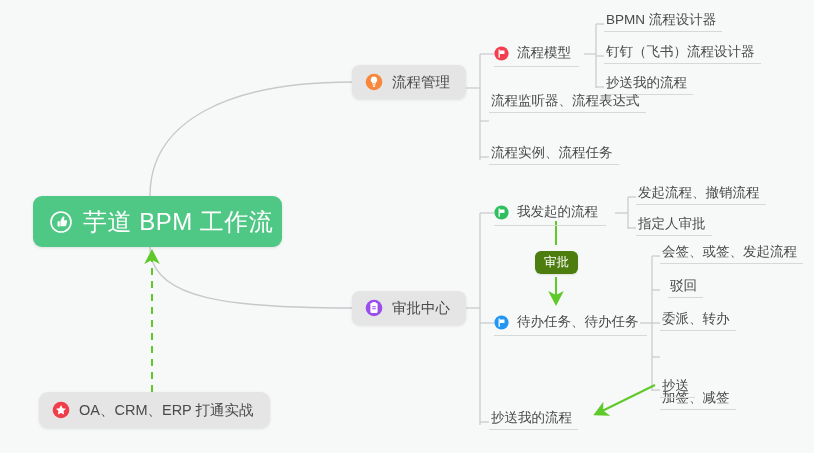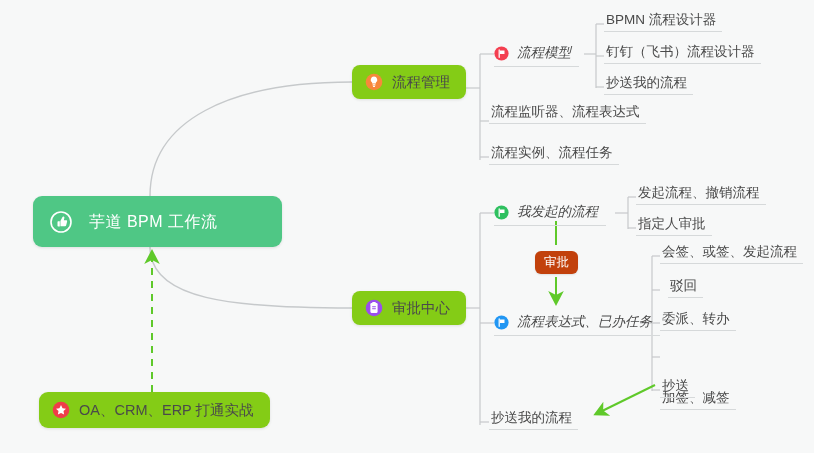--- a/index.html
+++ b/index.html
@@ -18,60 +18,59 @@
 
   .root{
     left:33px;top:196px;width:249px;height:51px;
     background:#4fc785;
     border-radius:9px;
     display:flex;align-items:center;
     padding-left:17px;
     box-shadow:0 1px 3px rgba(0,0,0,.10);
   }
   .root-label{
-    color:#ffffff;font-size:16px;letter-spacing:.5px;
-    margin-left:17px;line-height:1;
+    color:#ffffff;font-size:24px;letter-spacing:.5px;
+    margin-left:11px;line-height:1;
   }
 
   .card{
-    background:#84cc16;
+    background:#e5e5e5;
     border-radius:8px;
     box-shadow:0 1px 3px rgba(0,0,0,.10);
     display:flex;align-items:center;
     padding:0 16px 0 13px;
     height:34px;
   }
   .card-label{font-size:14.5px;color:#4a4a4a;margin-left:9px;}
 
   
   .topic{
     display:flex;align-items:center;
     border-bottom:1px solid #d6d9da;
     height:27px;
     padding:0 8px 0 0;
     background:transparent;
-    font-style:italic;
   }
   .topic-label{font-size:13.5px;color:#4a4a4a;}
   .topic.with-icon .topic-label{margin-left:8px;}
 
   
   .leaf{
     border-bottom:1px solid #d6d9da;
     height:26px;
     display:flex;align-items:flex-end;
     padding:0 6px 2px 2px;
     font-size:13.5px;color:#4a4a4a;
     background:transparent;
   }
 
   
   .badge{
     left:535px;top:251px;
-    background:#c2410c;
+    background:#4d7c0f;
     color:#ffffff;
     border-radius:6px;
     font-size:12.5px;
     padding:5px 9px;
     line-height:1;
     box-shadow:0 1px 2px rgba(0,0,0,.10);
   }
 
   
   .ic{display:inline-block;flex:0 0 auto;line-height:0;}
@@ -171,21 +170,21 @@
   <div class="node leaf" style="left:604px;top:6px;">
     <span>BPMN 流程设计器</span>
   </div>
   <div class="node leaf" style="left:604px;top:38px;">
     <span>钉钉（飞书）流程设计器</span>
   </div>
   <div class="node leaf" style="left:604px;top:69px;">
     <span>抄送我的流程</span>
   </div>
 
-  <div class="node leaf" style="left:489px;top:98px;justify-content:center;">
+  <div class="node leaf" style="left:489px;top:87px;justify-content:center;">
     <span>流程监听器、流程表达式</span>
   </div>
   <div class="node leaf" style="left:489px;top:139px;">
     <span>流程实例、流程任务</span>
   </div>
 
   <div class="node card" style="left:352px;top:291px;align-items:center;">
     <span class="ic">
       <svg width="18" height="18" viewBox="0 0 18 18">
         <circle cx="9" cy="9" r="8.3" fill="#9b4ded"></circle>
@@ -217,21 +216,21 @@
   </div>
 
   <div class="node topic with-icon" style="left:494px;top:309px;">
     <span class="ic">
       <svg width="15" height="15" viewBox="0 0 15 15">
         <circle cx="7.5" cy="7.5" r="7.1" fill="#2196f3"></circle>
         <path d="M5.2 3.9 v7.4" stroke="#ffffff" stroke-width="1.25" stroke-linecap="round"></path>
         <path d="M5.9 4.5 h4.6 v3.5 H5.9 z" fill="#ffffff"></path>
       </svg>
     </span>
-    <span class="topic-label">流程表达式、已办任务</span>
+    <span class="topic-label">待办任务、待办任务</span>
   </div>
 
   <div class="node leaf" style="left:660px;top:238px;">
     <span>会签、或签、发起流程</span>
   </div>
   <div class="node leaf" style="left:660px;top:272px;margin-left:8px;">
     <span>驳回</span>
   </div>
   <div class="node leaf" style="left:660px;top:305px;">
     <span>委派、转办</span>

